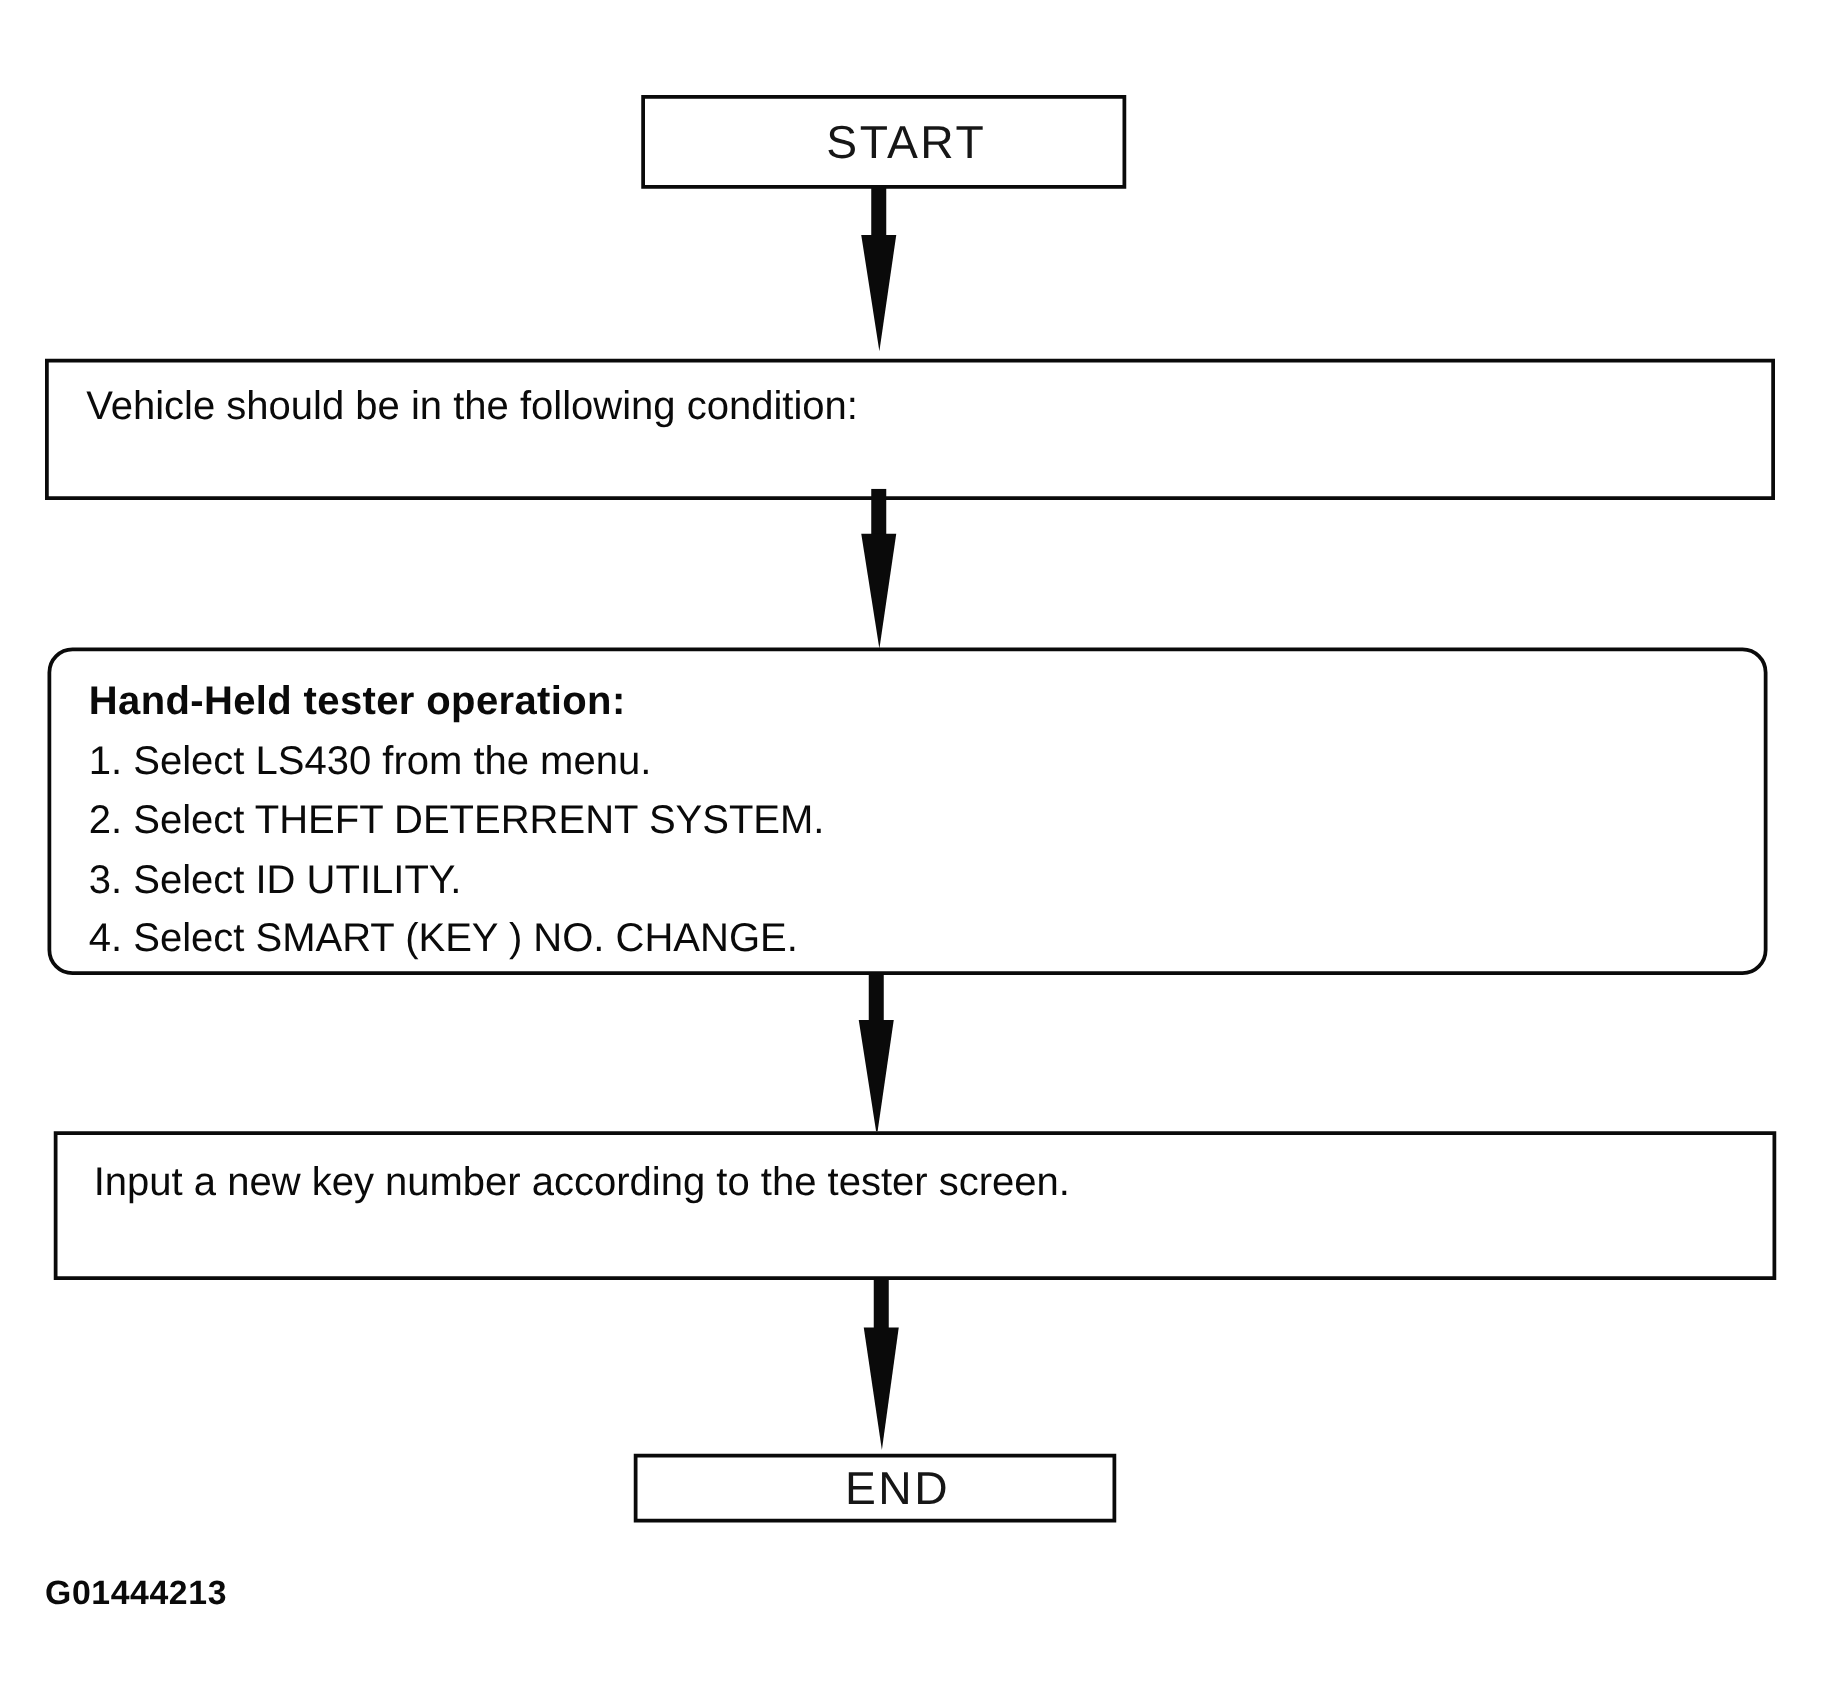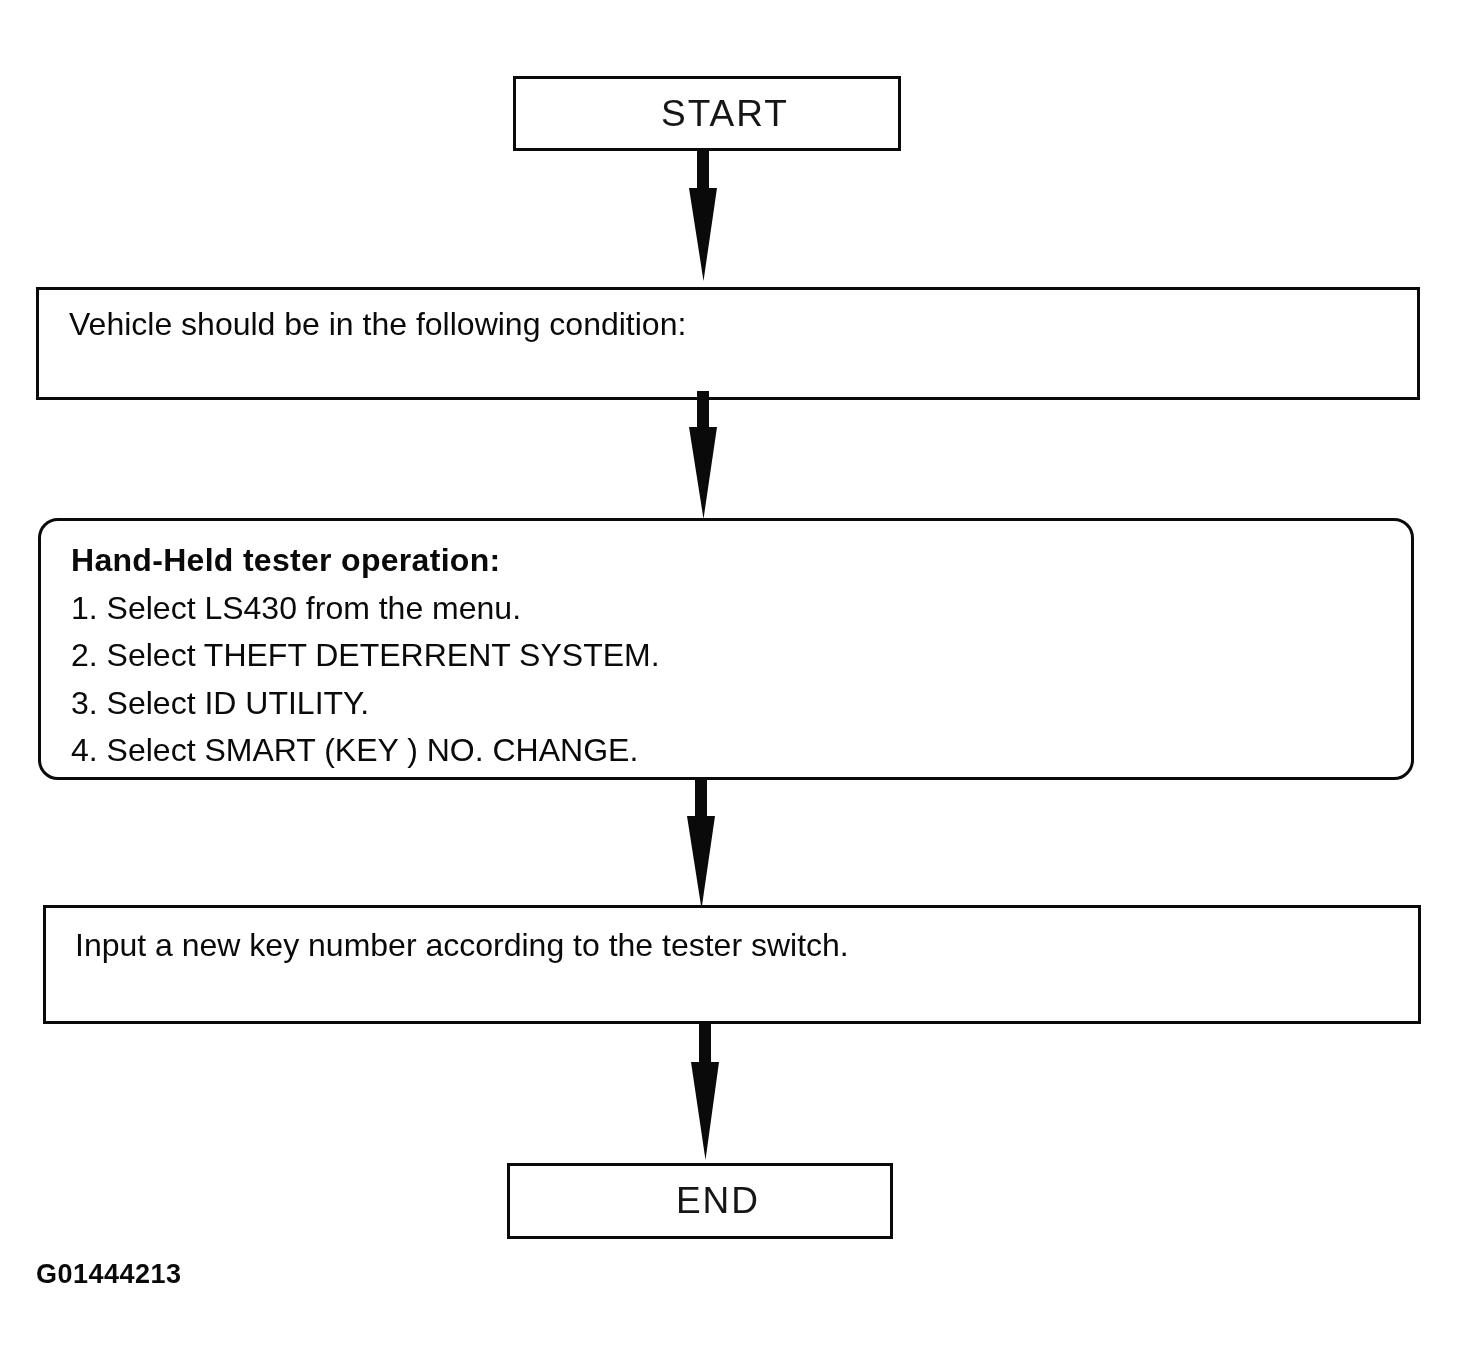--- a/index.html
+++ b/index.html
@@ -25,21 +25,21 @@
   .terminal {
     display: flex;
     align-items: center;
     justify-content: center;
     font-size: 37px;
     letter-spacing: 2px;
     color: #161616;
     padding-left: 36px;
   }
   .node-start { left: 513px; top: 76px;  width: 388px; height: 75px; }
-  .node-end   { left: 507px; top: 1163px; width: 386px; height: 76px; }
+  .node-end   { left: 507px; top: 1163px; width: 386px; height: 55px; }
 
   .box-condition {
     left: 36px; top: 273px; width: 1384px; height: 113px;
     padding: 11px 10px 0 30px;
     font-size: 32px;
     line-height: 47px;
     margin-top: 14px;
   }
   .bullet-row {
     display: flex;
@@ -118,21 +118,21 @@
     <div class="step">3. Select ID UTILITY.</div>
     <div class="step">4. Select SMART (KEY ) NO. CHANGE.</div>
   </div>
 
   <svg class="arrow" style="left:684px; top:780px;" width="34" height="129" viewBox="0 0 34 129">
     <rect x="11" y="0" width="12" height="40"></rect>
     <polygon points="3,36 31,36 17.5,129"></polygon>
   </svg>
 
   <div class="box box-input">
-    <div>Input a new key number according to the tester switch.</div>
+    <div>Input a new key number according to the tester screen.</div>
   </div>
 
   <svg class="arrow" style="left:688px; top:1024px;" width="34" height="136" viewBox="0 0 34 136">
     <rect x="11" y="0" width="12" height="42"></rect>
     <polygon points="3,38 31,38 17.5,136"></polygon>
   </svg>
 
   <div class="box terminal node-end">
     <span>END</span>
   </div>

